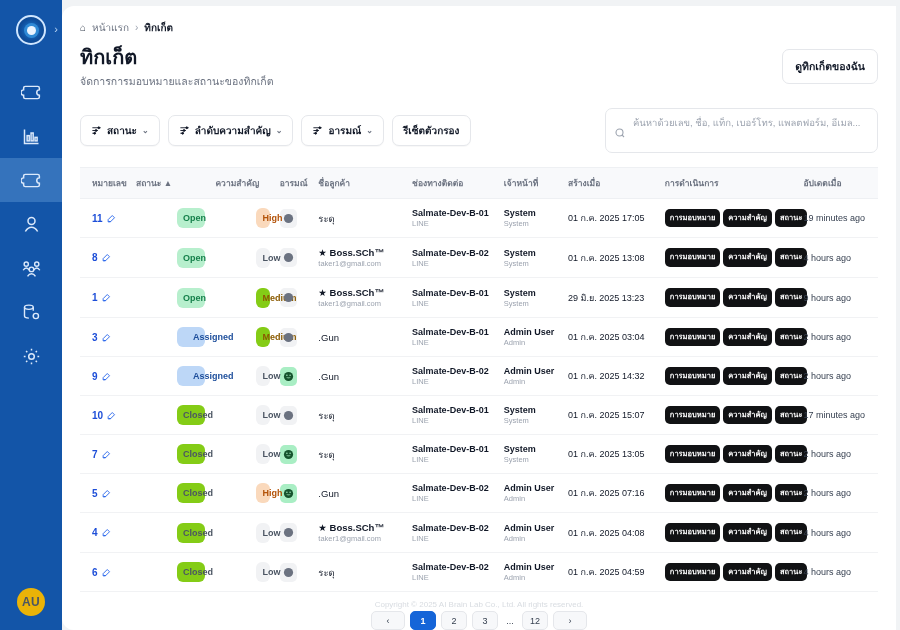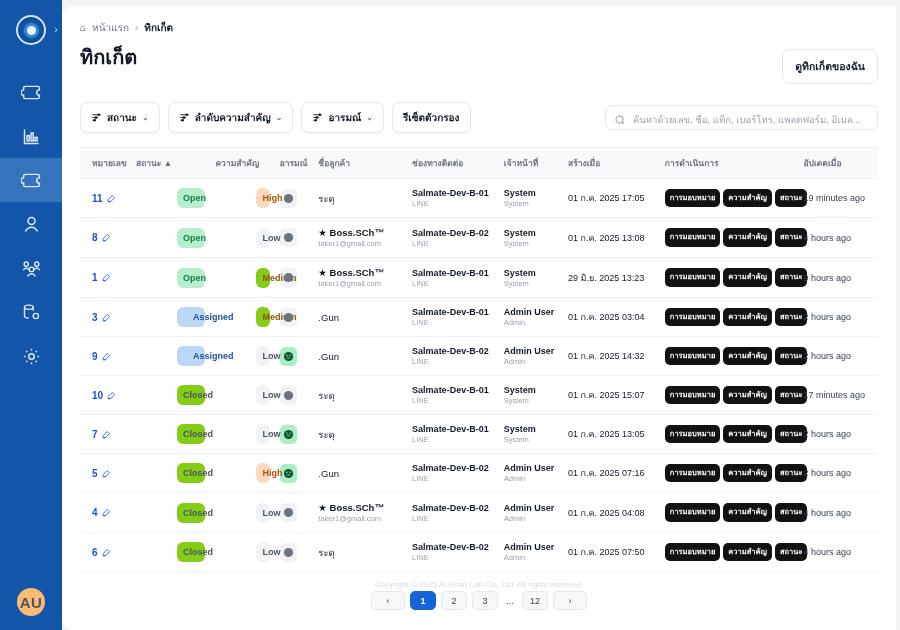--- a/index.html
+++ b/index.html
@@ -59,22 +59,22 @@
     cursor: pointer;
   }
   .nav-item.active { background: #3573bc; }
   .nav-item svg { width: 21px; height: 21px; display: block; }
   .avatar-wrap {
     position: absolute; bottom: 14px; left: 0; width: 62px;
     display: flex; align-items: center; justify-content: center;
   }
   .avatar {
     width: 28px; height: 28px; border-radius: 50%;
-    background: #fdba74; color: #4b5563;
-    font-size: 15px; font-weight: 700;
+    background: #eab308; color: #4b5563;
+    font-size: 12px; font-weight: 700;
     display: flex; align-items: center; justify-content: center;
     letter-spacing: .3px;
   }
 
   
   .panel {
     flex: 1;
     background: #ffffff;
     border-top-left-radius: 12px;
     border-bottom-left-radius: 12px;
@@ -125,21 +125,21 @@
   .filter-btn .caret { color: #6b7280; font-size: 8px; }
   .filter-icon { width: 11px; height: 11px; display:block; }
   .search-wrap {
     margin-left: auto;
     width: 273px;
     position: relative;
   }
   .search-input {
     width: 100%;
     border: 1px solid #e5e7eb; border-radius: 7px;
-    padding: 8px 10px 4px 27px;
+    padding: 8px 10px 24px 27px;
     font-size: 9.5px; color: #111827;
     font-family: "Liberation Sans", sans-serif;
     outline: none; background: #fff;
   }
   .search-input::placeholder { color: #9ca3af; }
   .search-icon {
     position: absolute; left: 9px; top: 50%; transform: translateY(-50%);
     width: 12px; height: 12px; color: #9ca3af;
   }
 
@@ -332,20 +332,21 @@
       <div class="breadcrumb">
         <span class="bc-home">⌂</span>
         <span>หน้าแรก</span>
         <span class="bc-sep">›</span>
         <span class="bc-current">ทิกเก็ต</span>
       </div>
 
       <div class="head-row">
         <div>
           <div class="page-title">ทิกเก็ต</div>
+          <div class="page-sub">จัดการการมอบหมายและสถานะของทิกเก็ต</div>
         </div>
         <button class="my-tickets-btn">ดูทิกเก็ตของฉัน</button>
       </div>
 
       <div class="filter-bar">
         <button class="filter-btn">
           <span class="filter-icon">
             <svg viewBox="0 0 24 24" fill="none" stroke="currentColor" stroke-width="2">
                 <path d="M3 6h18M3 12h12M3 18h7"></path>
                 <circle cx="17" cy="6" r="2" fill="currentColor"></circle>
@@ -891,21 +892,21 @@
     </td>
     <td>
       <div class="chan-name">Salmate-Dev-B-02</div>
       <div class="chan-sub">LINE</div>
     </td>
     <td>
       <div class="agent-name">Admin User</div>
       <div class="agent-sub">Admin</div>
     </td>
     <td>
-      <div class="created">01 ก.ค. 2025 07:50</div>
+      <div class="created">01 ก.ค. 2025 04:59</div>
     </td>
     <td>
       <div class="actions">
         <button class="act-btn">การมอบหมาย</button>
         <button class="act-btn">ความสำคัญ</button>
         <button class="act-btn">สถานะ</button>
       </div>
     </td>
     <td>
       <div class="updated">4 hours ago</div>

